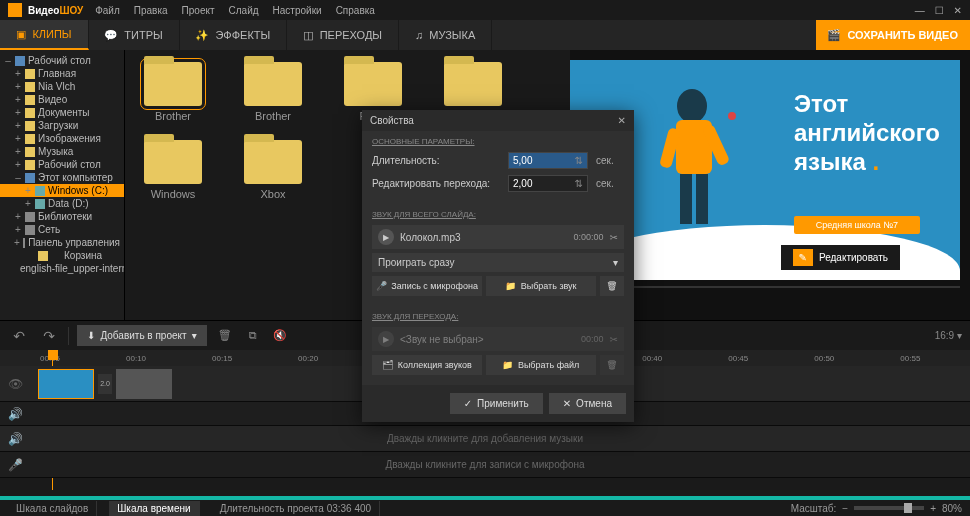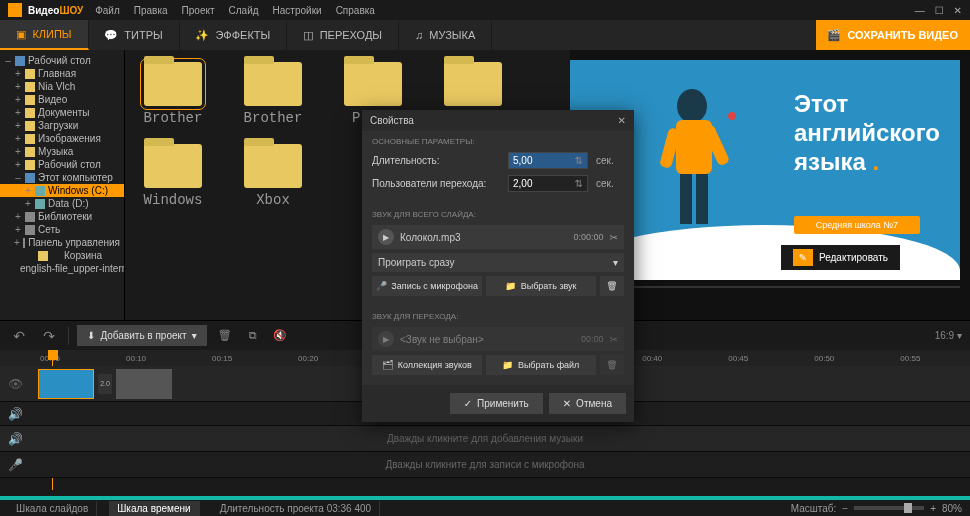--- a/index.html
+++ b/index.html
@@ -30,21 +30,21 @@
 .ico.folder { background: #e8c860; }
 .ico.drive { background: #6aa; }
 .ico.pc { background: #58b; }
 .ico.disk { background: #888; }
 
 .folders { flex: 1; background: #1a1a1a; padding: 12px; display: flex; flex-wrap: wrap; gap: 18px 28px; align-content: flex-start; }
 .folderitem { width: 72px; text-align: center; cursor: pointer; }
 .folderitem .fic { width: 58px; height: 44px; margin: 0 auto 4px; background: #e8c860; border-radius: 3px; position: relative; }
 .folderitem .fic::before { content: ""; position: absolute; top: -6px; left: 0; width: 30px; height: 8px; background: #d4b850; border-radius: 2px 2px 0 0; }
 .folderitem.selected .fic { outline: 1px solid #f90; outline-offset: 3px; }
-.folderitem .flabel { font-size: 14px; color: #999; font-family: Liberation Mono, monospace; }
+.folderitem .flabel { font-size: 11px; color: #999; }
 
 .preview { width: 400px; background: #111; padding: 10px 10px 0 0; position: relative; }
 .preview .canvas { width: 390px; height: 220px; background: #2a8fc2; position: relative; overflow: hidden; }
 .canvas .title1 { position: absolute; right: 20px; top: 30px; color: #fff; font-size: 24px; font-weight: bold; line-height: 1.2; text-align: left; }
 .canvas .btn1 { position: absolute; right: 40px; bottom: 46px; background: #f90; color: #fff; padding: 4px 22px; font-size: 9px; border-radius: 2px; }
 .canvas .person { position: absolute; left: 80px; top: 20px; width: 90px; height: 160px; }
 .canvas .hill { position: absolute; bottom: 0; left: 0; width: 100%; height: 55px; background: #fff; border-radius: 60% 60% 0 0 / 100% 100% 0 0; }
 .canvas .editbar { position: absolute; bottom: 10px; right: 60px; background: #1a1a1a; color: #fff; padding: 4px 12px; font-size: 10px; display: flex; align-items: center; gap: 6px; }
 .canvas .editbar .pen { background: #f90; padding: 3px 6px; }
 .preview .line { height: 2px; background: #333; margin-top: 6px; }
@@ -76,21 +76,21 @@
 .status .seg.active { background: #333; color: #fff; }
 .status .right { margin-left: auto; display: flex; align-items: center; gap: 6px; }
 .status .slider { width: 70px; height: 4px; background: #444; position: relative; }
 .status .slider .thumb { position: absolute; left: 50px; top: -3px; width: 8px; height: 10px; background: #aaa; }
 
 
 .dialog { position: absolute; left: 362px; top: 110px; width: 272px; background: #303030; box-shadow: 0 4px 20px rgba(0,0,0,.6); z-index: 100; font-size: 10px; }
 .dialog .dtitle { background: #2a2a2a; padding: 5px 8px; display: flex; justify-content: space-between; color: #ccc; }
 .dialog .dtitle .close { cursor: pointer; color: #aaa; }
 .dialog .section { padding: 6px 10px; }
-.dialog .sechead { font-size: 8px; color: #888; margin-bottom: 6px; text-transform: uppercase; }
+.dialog .sechead { font-size: 8px; color: #888; margin-bottom: 6px; text-transform: uppercase; text-decoration: underline; }
 .dialog .row { display: flex; align-items: center; margin-bottom: 6px; gap: 8px; }
 .dialog .row label { flex: 1; color: #ccc; font-size: 10px; }
 .dialog .spin { width: 80px; background: #222; border: 1px solid #444; padding: 2px 4px; color: #fff; display: flex; }
 .dialog .spin.sel { background: #2a5a8a; }
 .dialog .unit { color: #aaa; width: 28px; }
 .dialog .audiorow { background: #3a3a3a; padding: 4px 6px; display: flex; align-items: center; gap: 6px; margin-bottom: 4px; }
 .dialog .audiorow.dim { opacity: .5; }
 .dialog .play { width: 16px; height: 16px; background: #555; border-radius: 50%; display: flex; align-items: center; justify-content: center; color: #ccc; font-size: 8px; }
 .dialog .audiorow .name { flex: 1; color: #ccc; }
 .dialog .audiorow .time { color: #999; font-size: 9px; }
@@ -373,21 +373,21 @@
     <div class="sechead">ОСНОВНЫЕ ПАРАМЕТРЫ:</div>
     <div class="row">
       <label>Длительность:</label>
       <div class="spin sel">
           <span>5,00</span>
           <span style="margin-left:auto;color:#888">⇅</span>
         </div>
       <span class="unit">сек.</span>
     </div>
     <div class="row">
-      <label>Пользователи перехода:</label>
+      <label>Редактировать перехода:</label>
       <div class="spin">
           <span>2,00</span>
           <span style="margin-left:auto;color:#888">⇅</span>
         </div>
       <span class="unit">сек.</span>
     </div>
   </div>
   <div class="section">
     <div class="sechead">ЗВУК ДЛЯ ВСЕГО СЛАЙДА:</div>
     <div class="audiorow">

